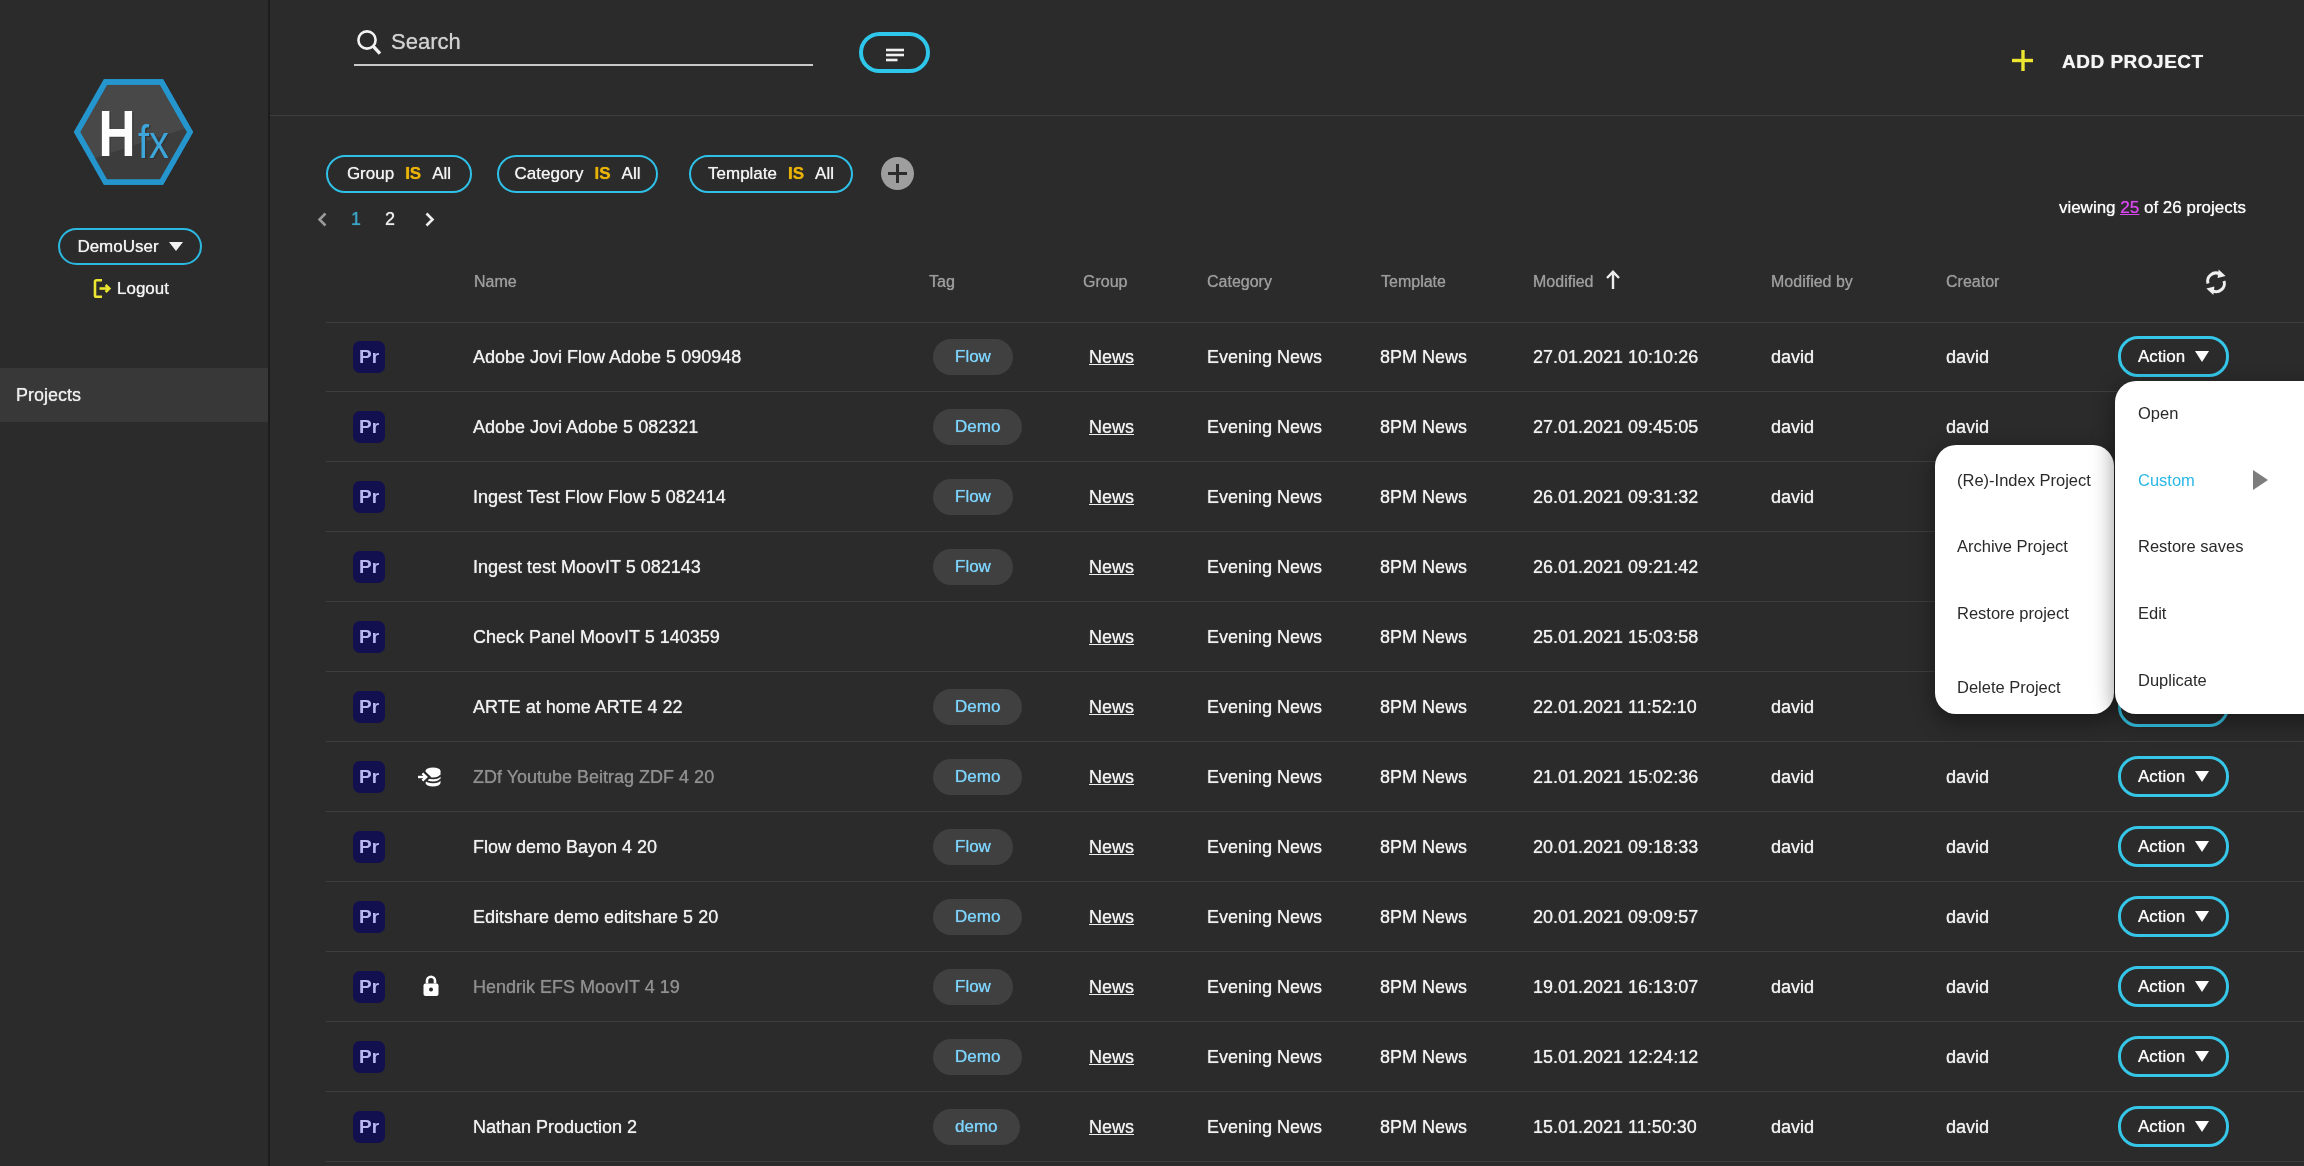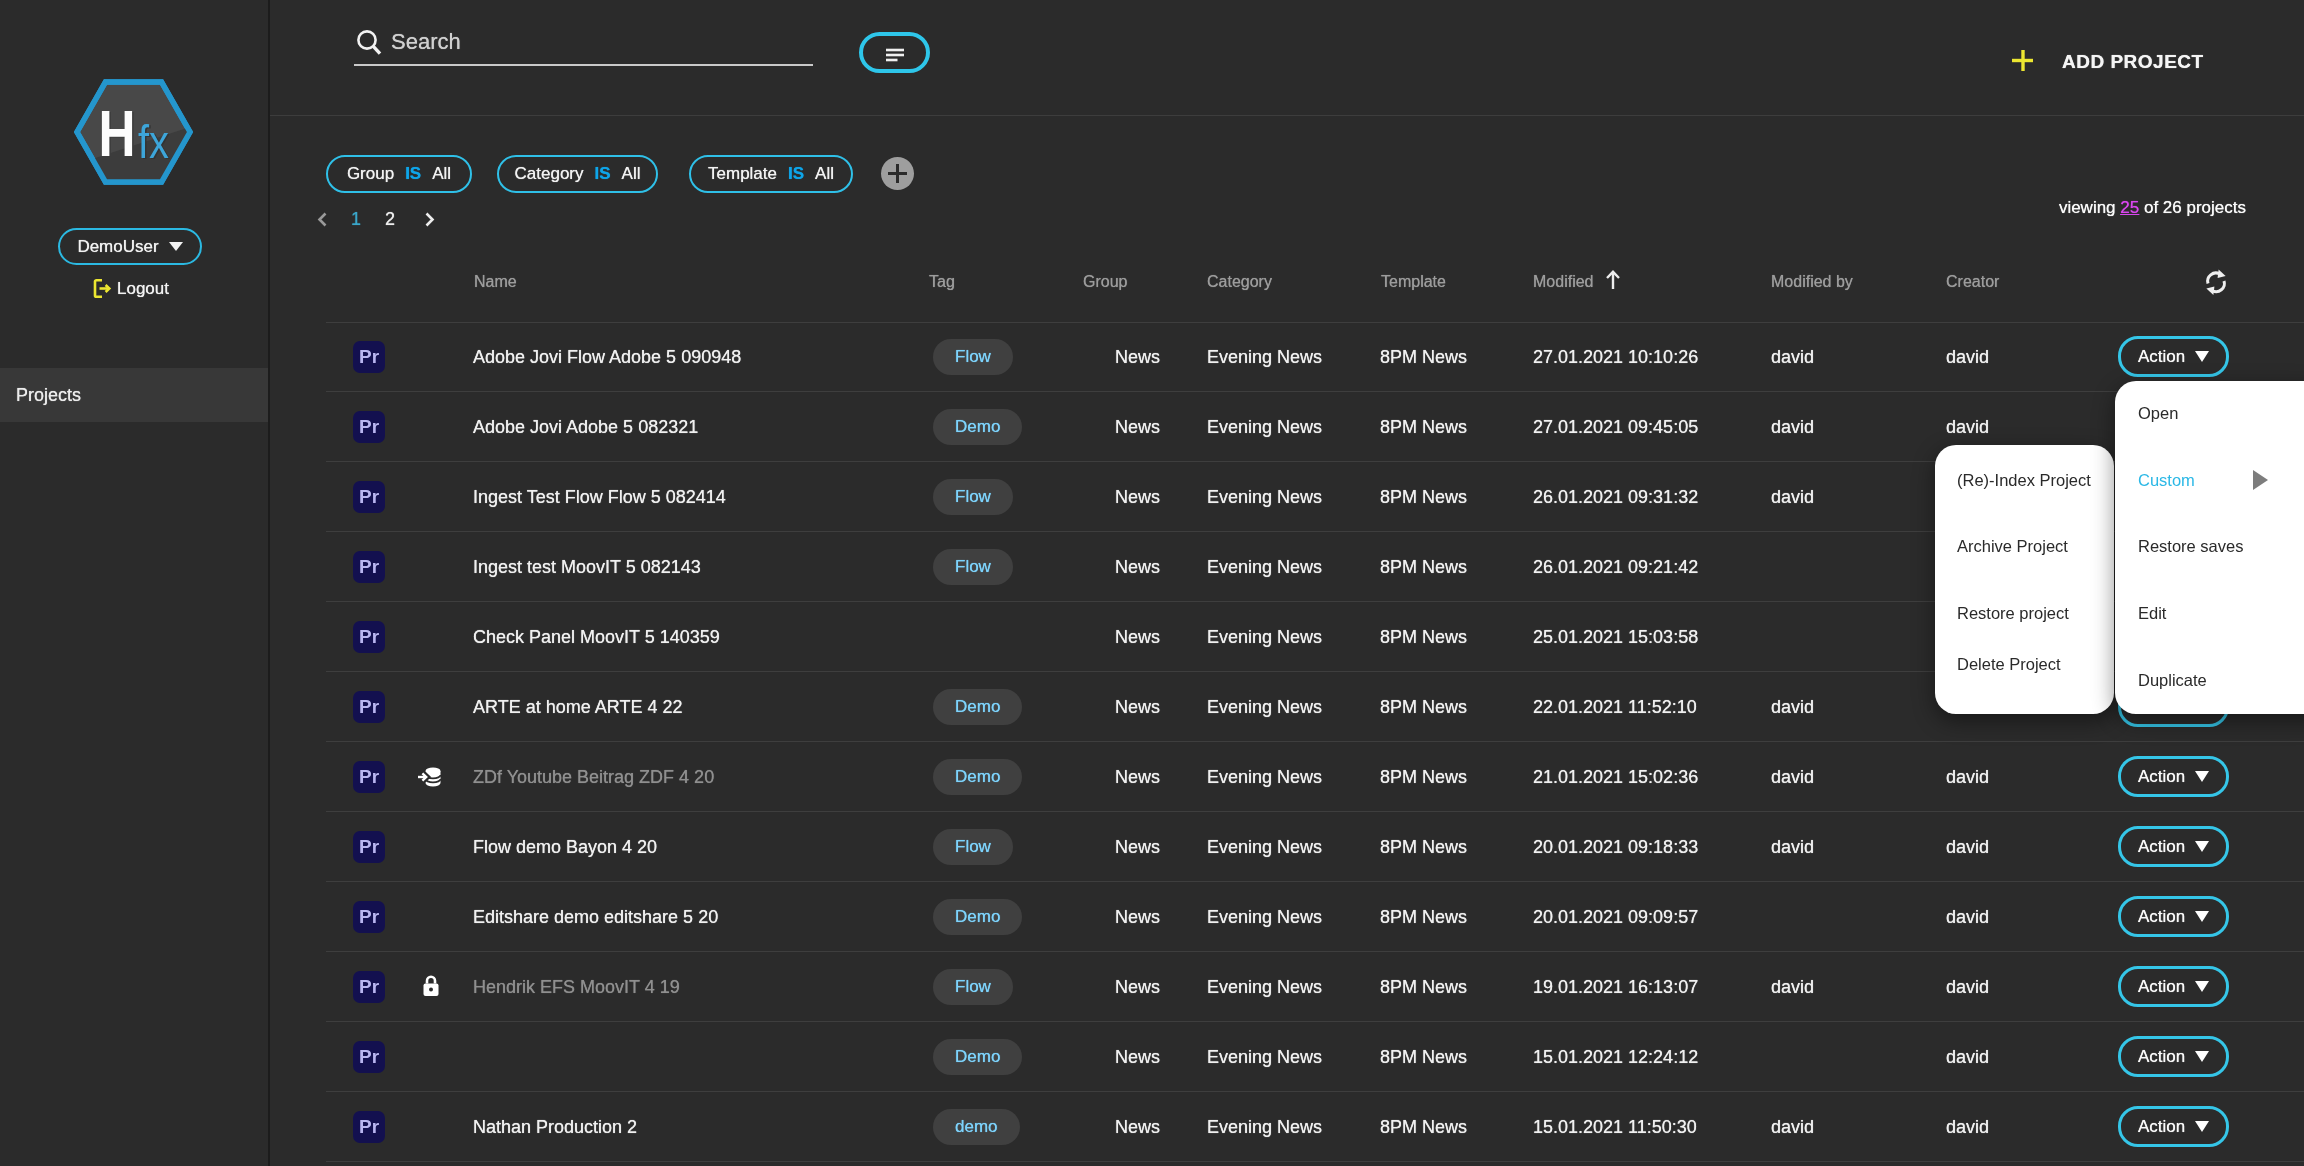--- a/index.html
+++ b/index.html
@@ -13,41 +13,41 @@
 #logouttxt{left:117px;top:279px;font-size:17px;color:#f2f2f2;}
 #projects{left:0;top:368px;width:268px;height:54px;background:#383838;color:#ececec;font-size:18px;line-height:54px;}
 #projects span{margin-left:16px;}
 #searchtxt{left:391px;top:29px;font-size:22px;color:#d0d0d0;}
 #searchline{left:354px;top:64px;width:459px;height:2px;background:#c9c9c9;}
 #filterbtn{left:859px;top:32px;width:63px;height:33px;border:4px solid #2ec6ea;border-radius:21px;}
 #addplus{left:2012px;top:50px;}
 #addtxt{left:2062px;top:51px;font-size:19px;letter-spacing:0.5px;color:#f5f5f5;font-weight:bold;}
 #topdiv{left:270px;top:115px;width:2034px;height:1px;background:#3d3d3d;}
 .chip{top:155px;height:34px;border:2px solid #2fc0e8;border-radius:20px;display:flex;align-items:center;justify-content:center;gap:11px;font-size:17px;color:#f2f2f2;}
-.chip b{color:#0ea5e9;font-weight:bold;}
+.chip b{color:#eab308;font-weight:bold;}
 #chip1{left:326px;width:142px;}
 #chip2{left:497px;width:157px;}
 #chip3{left:689px;width:160px;}
 #pluscirc{left:881px;top:157px;width:33px;height:33px;border-radius:50%;background:#9e9e9e;}
 #pluscirc:before{content:"";position:absolute;left:15px;top:7px;width:3px;height:19px;background:#2b2b2b;}
 #pluscirc:after{content:"";position:absolute;left:7px;top:15px;width:19px;height:3px;background:#2b2b2b;}
 #viewing{left:1961px;top:198px;width:285px;font-size:17px;color:#fafafa;text-align:right;}
 #viewing a{color:#d946ef;text-decoration:underline;}
 #pg1{left:351px;top:209px;font-size:18px;color:#3aa6c9;}
 #pg2{left:385px;top:209px;font-size:18px;color:#ededed;}
 .hdr{top:273px;font-size:16px;color:#9c9c9c;}
 #hdrdiv{left:326px;top:322px;width:1978px;height:1px;background:#3e3e3e;}
 .row{left:0;width:2304px;height:70px;}
 .row .bline{position:absolute;left:326px;bottom:0;width:1978px;height:1px;background:#3e3e3e;}
 .pr{position:absolute;left:353px;top:19px;width:32px;height:32px;border-radius:7px;background:#13104f;color:#b9b6f0;font-weight:bold;font-size:19px;text-align:center;line-height:32px;}
 .cell{position:absolute;top:0;height:70px;line-height:70px;font-size:18px;color:#f0f0f0;white-space:nowrap;}
 .nm{left:473px;}
 .grey{color:#8f8f8f;}
 .tg{position:absolute;left:933px;top:17px;height:36px;line-height:36px;border-radius:18px;background:#404040;color:#7dd3fc;font-size:17px;padding:0 22px;}
-.gp{left:1115px;}
+.gp{left:1089px;text-decoration:underline;}
 .ct{left:1207px;}
 .tp{left:1380px;}
 .md{left:1533px;}
 .mb{left:1771px;}
 .cr{left:1946px;}
 .act{position:absolute;left:2118px;top:14px;width:105px;height:35px;border:3.5px solid #35c6e8;border-radius:20px;display:flex;align-items:center;justify-content:center;gap:10px;color:#fafafa;font-size:17px;}
 .act .tri{width:0;height:0;border-left:7px solid transparent;border-right:7px solid transparent;border-top:11px solid #fff;}
 .menu{background:#fff;border-radius:21px;box-shadow:0 7px 22px rgba(0,0,0,0.45);z-index:10;}
 #menuL{left:1935px;top:445px;width:179px;height:269px;}
 #menuR{left:2115px;top:381px;width:215px;height:333px;}
@@ -361,21 +361,21 @@
       <span>Action</span>
       <span class="tri"></span>
     </div>
   <div class="bline"></div>
 </div>
 
 <div class="abs menu" id="menuL">
   <div class="mi" style="left:22px;top:26px">(Re)-Index Project</div>
   <div class="mi" style="left:22px;top:92px">Archive Project</div>
   <div class="mi" style="left:22px;top:159px">Restore project</div>
-  <div class="mi" style="left:22px;top:210px">Delete Project</div>
+  <div class="mi" style="left:22px;top:233px">Delete Project</div>
 </div>
 <div class="abs menu" id="menuR">
   <div class="mi" style="left:23px;top:23px">Open</div>
   <div class="mi cyan" style="left:23px;top:90px">Custom</div>
   <div id="custarrow"></div>
   <div class="mi" style="left:23px;top:156px">Restore saves</div>
   <div class="mi" style="left:23px;top:223px">Edit</div>
   <div class="mi" style="left:23px;top:290px">Duplicate</div>
 </div>
 

